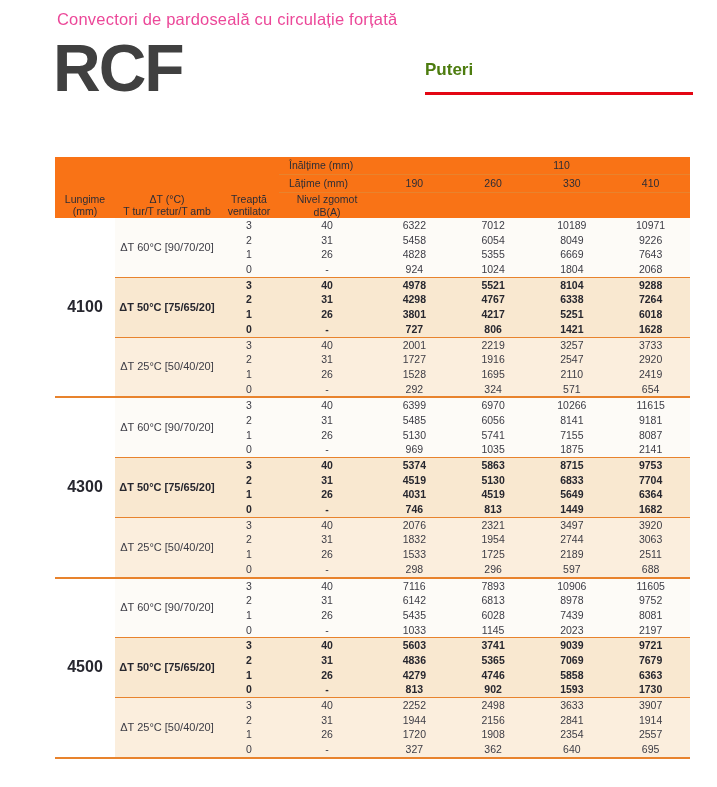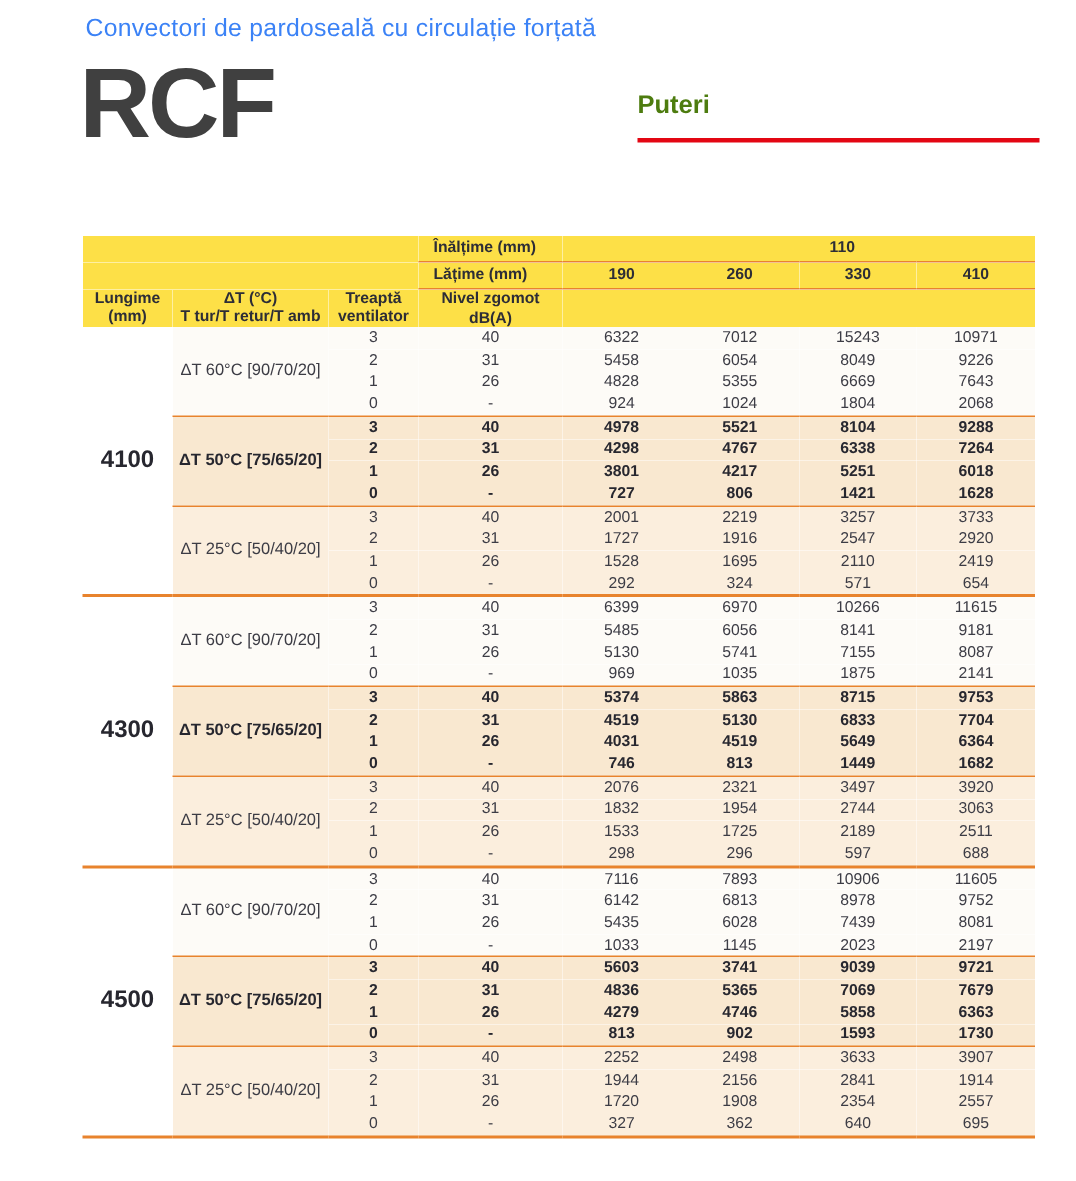--- a/index.html
+++ b/index.html
@@ -3,21 +3,21 @@
 <meta charset="utf-8">
 <style>
   html,body{margin:0;padding:0;}
   body{
     width:717px;height:787px;position:relative;background:#ffffff;
     font-family:"Liberation Sans", sans-serif;
     -webkit-font-smoothing:antialiased;
   }
   .subtitle{
     position:absolute;left:57px;top:10px;
-    font-size:16.5px;color:#3b82f6;letter-spacing:.2px;
+    font-size:16.5px;color:#ec4899;letter-spacing:.2px;
   }
   .product-code{
     position:absolute;left:53px;top:30px;
     font-size:66px;font-weight:800;color:#404040;letter-spacing:-2px;
   }
   .section-title{
     position:absolute;left:425px;top:60px;
     font-size:17px;font-weight:bold;color:#4d7c0f;
   }
   .red-rule{
@@ -29,21 +29,21 @@
     border-bottom:2px solid #e8832d;
   }
   col.c-len{width:60px;} col.c-dt{width:104px;} col.c-fan{width:60px;}
   col.c-noise{width:96px;} col.c-val{width:78.75px;}
   td{
     padding:0;margin:0;font-size:10.5px;line-height:1.05;
     text-align:center;vertical-align:middle;color:#3c3c45;height:14.7px;
     overflow:hidden;white-space:nowrap;
   }
   thead td{
-    background:#fde047;color:#2d2d36;font-weight:bold;white-space:pre-line;
+    background:#f97316;color:#2d2d36;font-weight:normal;white-space:pre-line;
   }
   thead tr.hrow-a td, thead tr.hrow-b td{height:17px;}
   thead tr.hrow-c td{height:25px;line-height:1.2;}
   td.hdr-left{text-align:left;padding-left:10px;}
   td.hdr-underline{border-bottom:1.5px solid #e8832d;}
   td.hdr-110{padding-left:58px;}
   tr.sec-light td{background:#fdfbf7;}
   tr.sec-bold td{background:#f9e8d0;font-weight:bold;color:#27272f;}
   tr.sec-cream td{background:#fbeedd;}
   td.length-cell{
@@ -100,21 +100,21 @@
       </tr>
     </thead>
     <tbody>
         <tr class="sec-light">
           <td class="length-cell" rowspan="12">4100</td>
           <td class="dt-cell" rowspan="4">ΔT 60°C [90/70/20]</td>
           <td>3</td>
           <td>40</td>
           <td>6322</td>
           <td>7012</td>
-          <td>15243</td>
+          <td>10189</td>
           <td>10971</td>
         </tr>
         <tr class="sec-light">
           <td>2</td>
           <td>31</td>
           <td>5458</td>
           <td>6054</td>
           <td>8049</td>
           <td>9226</td>
         </tr>

